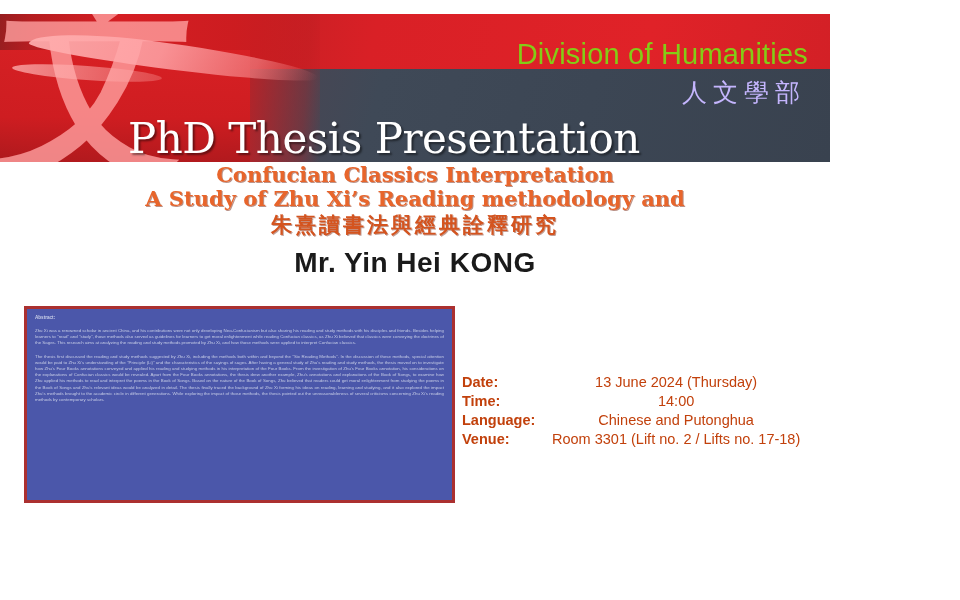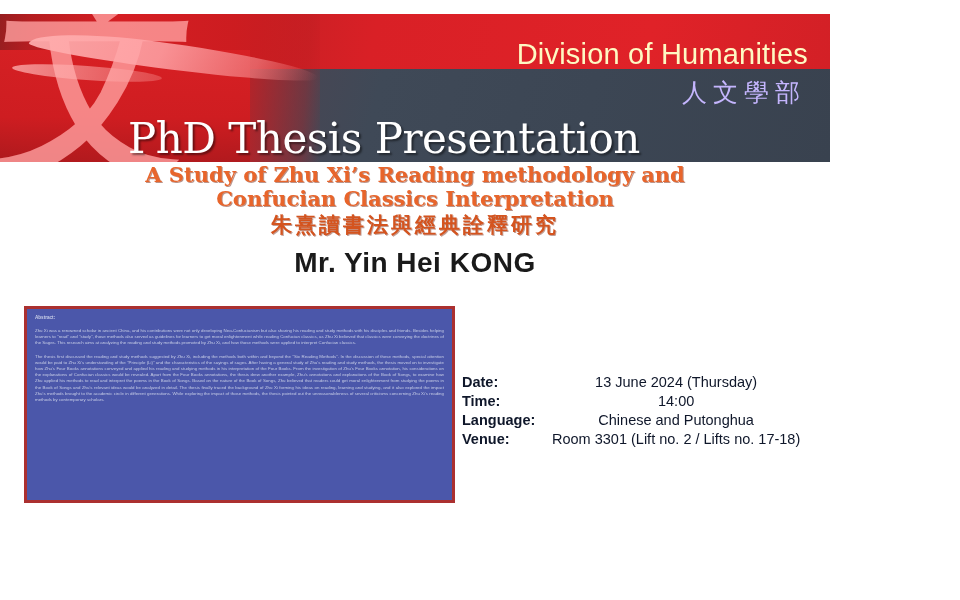--- a/index.html
+++ b/index.html
@@ -89,21 +89,21 @@
     height: 14px;
     background: linear-gradient(90deg, rgba(255,180,180,0.75) 0%, rgba(255,165,165,0.3) 100%);
     transform: rotate(4deg);
     border-radius: 50%;
   }
 
   .division-en {
     position: absolute;
     right: 22px;
     top: 24px;
-    color: #fef9c3;
+    color: #84cc16;
     font-size: 29px;
     font-weight: 400;
     letter-spacing: 0.2px;
     white-space: nowrap;
   }
   .division-zh {
     position: absolute;
     right: 24px;
     top: 62px;
     color: #c4b5fd;
@@ -188,21 +188,21 @@
     text-align: justify;
     margin: 0 0 7px 0;
   }
 
   
   .details {
     position: absolute;
     left: 462px;
     top: 374px;
     font-size: 14.5px;
-    color: #0f172a;
+    color: #c2410c;
   }
   .details table { border-collapse: collapse; }
   .details td {
     vertical-align: top;
     padding: 0 0 3px 0;
     font-weight: 700;
     white-space: nowrap;
   }
   .details td.label { width: 90px; padding-right: 6px; }
   .details td.value { font-weight: 400; text-align: center; }
@@ -223,22 +223,22 @@
     <div class="brush-stroke"></div>
     <div class="brush-stroke2"></div>
 
     <div class="division-en">Division of Humanities</div>
     <div class="division-zh">人文學部</div>
 
     <div class="main-title">PhD Thesis Presentation</div>
   </div>
 
   <div class="subtitle-wrap">
+    <div class="subtitle-en">Confucian Classics Interpretation</div>
     <div class="subtitle-en">A Study of Zhu Xi’s Reading methodology and</div>
-    <div class="subtitle-en">Confucian Classics Interpretation</div>
     <div class="subtitle-zh">朱熹讀書法與經典詮釋研究</div>
   </div>
 
   <div class="speaker">Mr. Yin Hei KONG</div>
 
   <div class="abstract-box">
     <div class="abstract-label">Abstract:</div>
     <p class="abstract-para">Zhu Xi was a renowned scholar in ancient China, and his contributions were not only developing Neo-Confucianism but also sharing his reading and study methods with his disciples and friends. Besides helping learners to "read" and "study", those methods also served as guidelines for learners to get moral enlightenment while reading Confucian classics, as Zhu Xi believed that classics were conveying the doctrines of the Sages. This research aims at analyzing the reading and study methods promoted by Zhu Xi, and how those methods were applied to interpret Confucian classics.</p>
     <p class="abstract-para">The thesis first discussed the reading and study methods suggested by Zhu Xi, including the methods both within and beyond the "Six Reading Methods". In the discussion of these methods, special attention would be paid to Zhu Xi's understanding of the "Principle (Li)" and the characteristics of the sayings of sages. After having a general study of Zhu's reading and study methods, the thesis moved on to investigate how Zhu's Four Books annotations conveyed and applied his reading and studying methods in his interpretation of the Four Books. From the investigation of Zhu's Four Books annotation, his considerations on the explanations of Confucian classics would be revealed. Apart from the Four Books annotations, the thesis drew another example, Zhu's annotations and explanations of the Book of Songs, to examine how Zhu applied his methods to read and interpret the poems in the Book of Songs. Based on the nature of the Book of Songs, Zhu believed that readers could get moral enlightenment from studying the poems in the Book of Songs and Zhu's relevant ideas would be analyzed in detail. The thesis finally traced the background of Zhu Xi forming his ideas on reading, learning and studying, and it also explored the impact Zhu's methods brought to the academic circle in different generations. While exploring the impact of those methods, the thesis pointed out the unreasonableness of several criticisms concerning Zhu Xi's reading methods by contemporary scholars.</p>
   </div>

